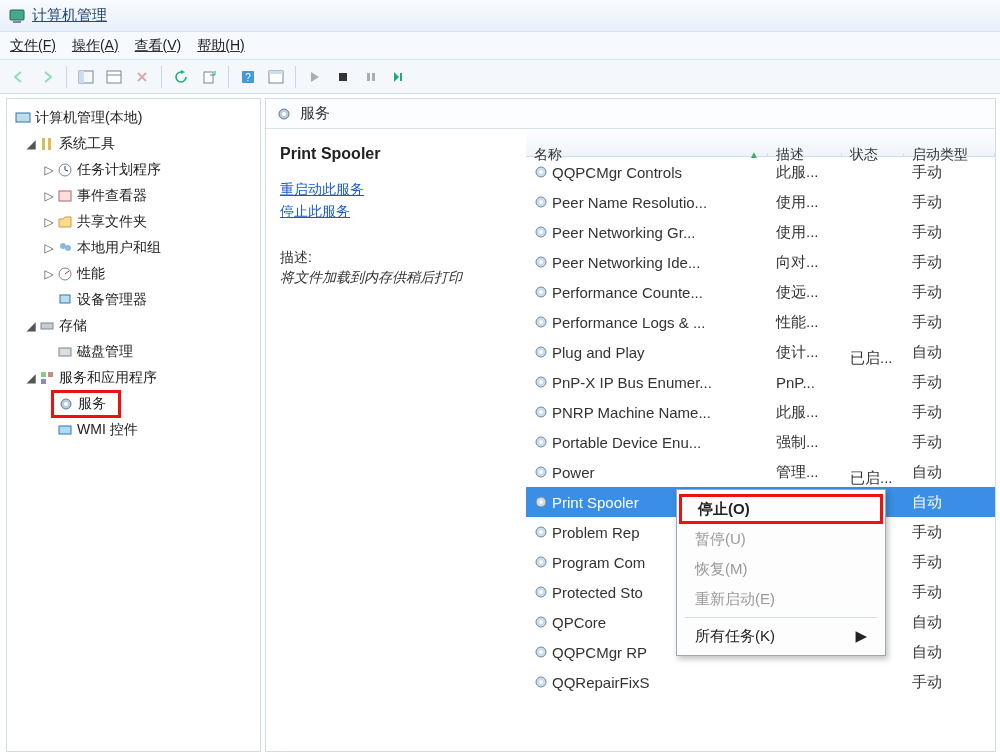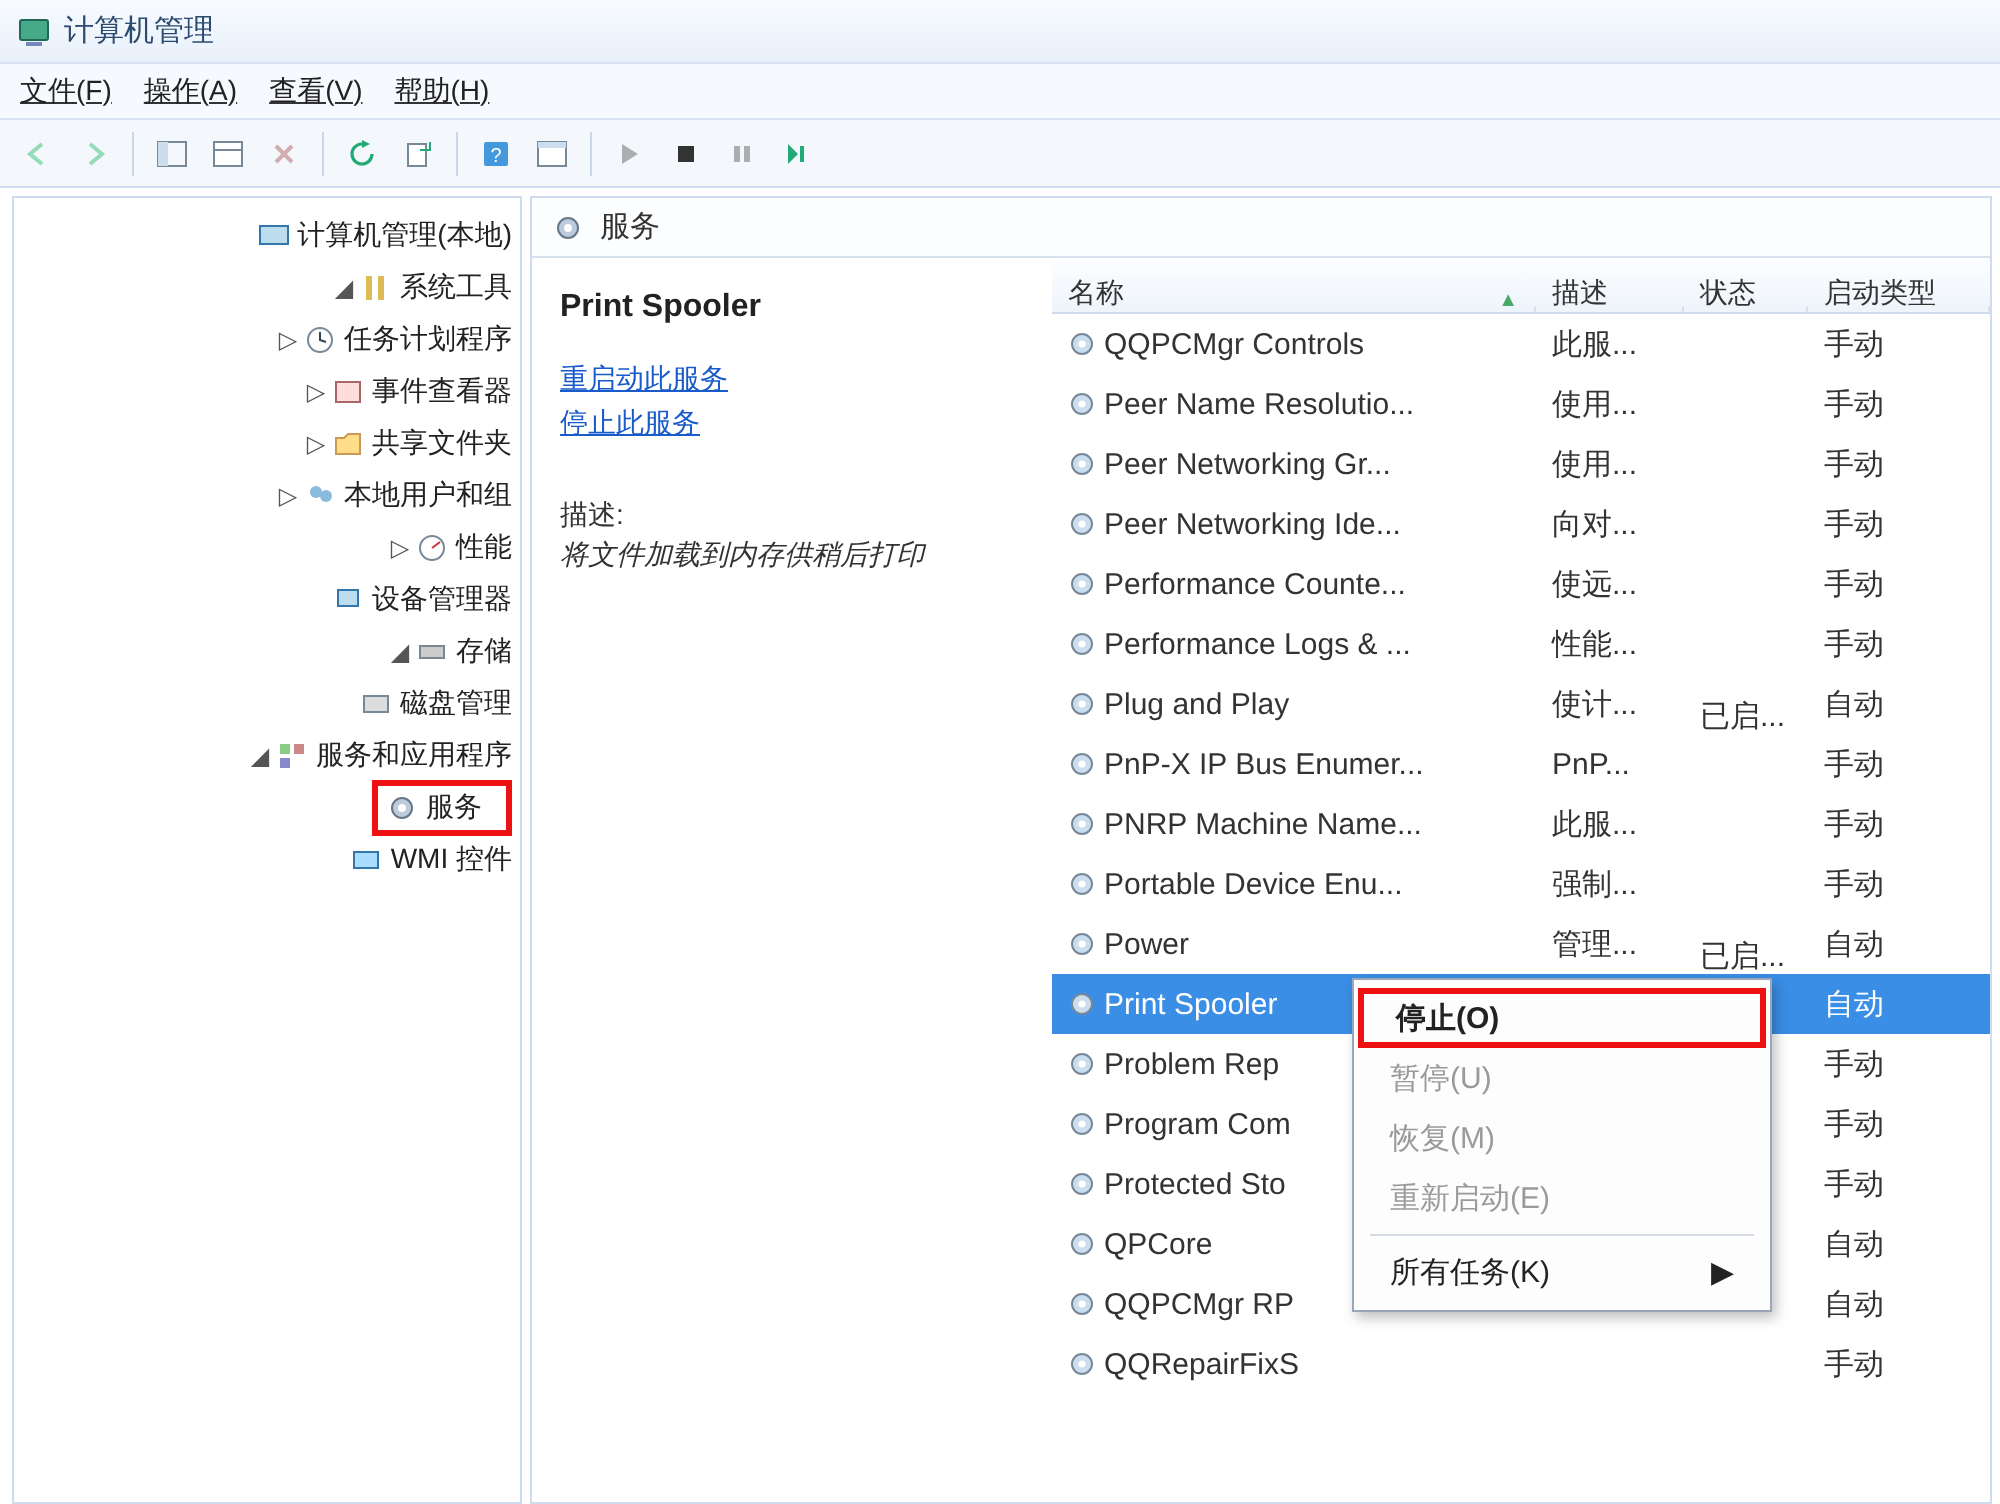--- a/index.html
+++ b/index.html
@@ -1,60 +1,60 @@
 <!DOCTYPE html>
 <html><head>
 <meta charset="utf-8">
 <style>
 * { margin: 0; padding: 0; box-sizing: border-box; font-family: "Microsoft YaHei", "SimSun", Arial, sans-serif; }
 body { background: #fff; width: 1000px; height: 752px; overflow: hidden; font-size: 14px; color: #333; }
 
 
 .titlebar { height: 32px; display: flex; align-items: center; padding: 4px 8px; background: linear-gradient(#f8fbff,#e8f0fa); border-bottom: 1px solid #d7e3f4; }
 .titlebar .icon { width: 18px; height: 18px; margin-right: 6px; }
-.titlebar .title { font-size: 15px; color: #2b4a6f; }
+.titlebar .title { font-size: 15px; color: #2b4a6f; text-decoration: underline; }
 
 
 .menubar { height: 28px; display: flex; align-items: center; gap: 16px; padding: 0 10px; background: #f6f9fe; border-bottom: 1px solid #d7e3f4; text-decoration: underline; }
 .menubar span { font-size: 14px; color: #222; cursor: default; }
 
 
 .toolbar { height: 34px; display: flex; align-items: center; gap: 6px; padding: 0 8px; background: #f4f7fb; border-bottom: 1px solid #cfdced; }
 .tb-btn { width: 22px; height: 22px; display: flex; align-items: center; justify-content: center; border-radius: 2px; }
 .tb-btn.disabled { opacity: .45; }
 .tb-sep { width: 1px; height: 22px; background: #c9d6e8; margin: 0 2px; }
 
 
 .main { display: flex; height: calc(752px - 32px - 28px - 34px); }
 .tree-pane { width: 255px; border: 1px solid #cfdced; margin: 4px 2px 0 6px; background: #fff; overflow: hidden; }
 .right-pane { flex: 1; display: flex; flex-direction: column; margin: 4px 4px 0 2px; border: 1px solid #cfdced; background: #fff; }
 
 
 .tree { padding: 6px 4px; font-size: 14px; color: #222; }
-.tnode { display: flex; align-items: center; height: 26px; white-space: nowrap; justify-content: flex-end; }
+.tnode { display: flex; align-items: center; height: 26px; white-space: nowrap; }
 .tnode .tw { display: inline-block; text-align: center; color: #555; font-size: 12px; width: 12px; }
 .tnode .ic { width: 16px; height: 16px; margin: 0 4px 0 2px; display: inline-flex; align-items: center; justify-content: center; }
 .highlight-box { border: 3px solid #e11; padding: 2px 12px 2px 2px; display: inline-flex; align-items: center; }
 
 
 .svc-header { height: 30px; display: flex; align-items: center; padding: 0 10px; border-bottom: 1px solid #d8e2ef; background: #fcfdff; }
 .svc-header .gear { width: 16px; height: 16px; margin-right: 8px; }
 .svc-header .lbl { font-size: 15px; }
 
 
 .svc-body { flex: 1; display: flex; }
 .detail { width: 260px; padding: 16px 10px 10px 14px; font-size: 14px; }
 .detail h3 { font-size: 16px; font-weight: bold; margin-bottom: 18px; color: #222; }
 .detail a { color: #1a5bcc; text-decoration: underline; display: block; margin-bottom: 4px; cursor: default; }
 .detail .desc-lbl { margin-top: 28px; }
 .detail .desc-txt { margin-top: 2px; font-style: italic; }
 
 .list { flex: 1; position: relative; }
 .cols { display: flex; height: 28px; background: linear-gradient(#fdfeff,#eef4fb); border-bottom: 1px solid #cfdced; font-size: 14px; }
-.col { display: flex; align-items: flex-end; padding: 0 8px; border-right: 1px solid #d8e2ef; margin-top: 24px; }
+.col { display: flex; align-items: center; padding: 0 8px; border-right: 1px solid #d8e2ef; margin-top: 24px; }
 .col.name { width: 242px; justify-content: space-between; }
 .col.desc { width: 74px; }
 .col.state { width: 62px; }
 .col.start { flex: 1; }
 .sort-arrow { font-size: 10px; color: #4a6; }
 
 .rows { }
 .row { display: flex; align-items: center; height: 30px; font-size: 15px; }
 .row.selected { background: #3a8ee6; color: #fff; }
 .row .c { padding: 0 8px; overflow: hidden; white-space: nowrap; text-overflow: ellipsis; }

